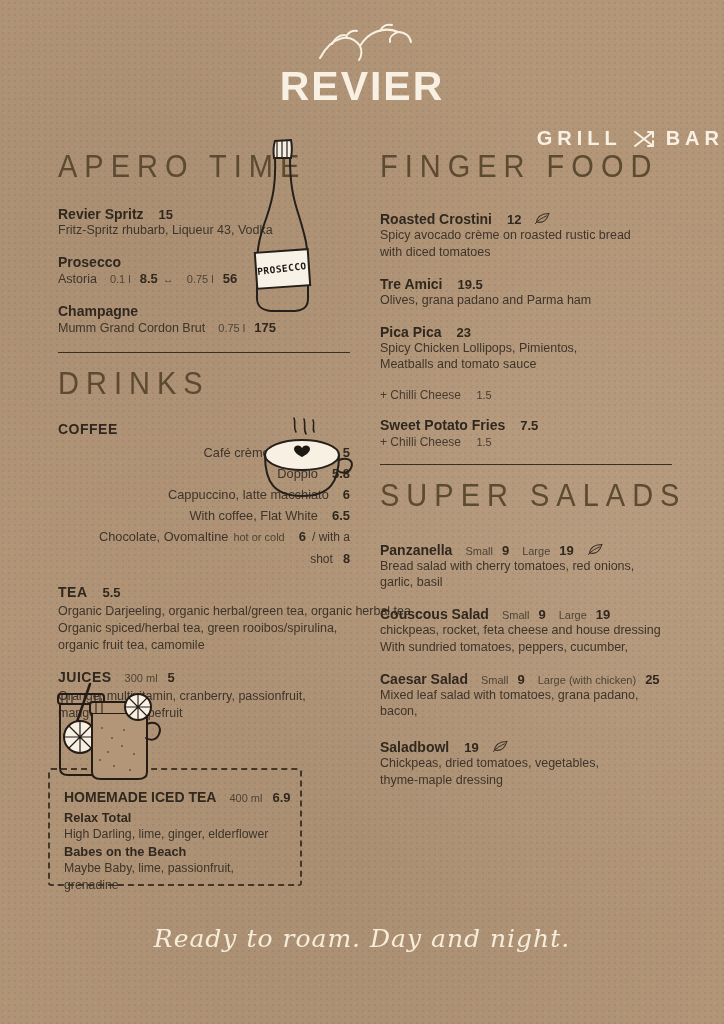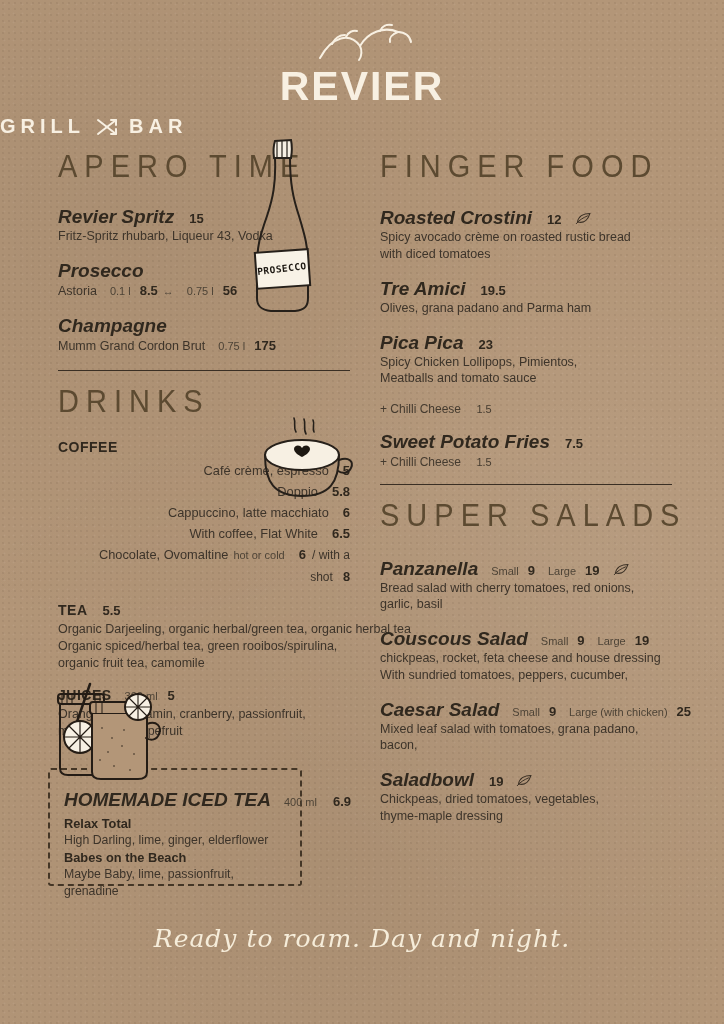--- a/index.html
+++ b/index.html
@@ -21,36 +21,36 @@
     background-size:auto, auto, auto, 6px 6px, 9px 9px;
     color:#3c332a;
     padding-left:32px;
   }
   span:empty { display:none; }
 
   
   .header { position:absolute; top:22px; left:0; width:724px; text-align:center; color:#f8f0e2; }
   .antlers { display:block; margin:0 auto; }
   .brand { font-size:41px; font-weight:bold; letter-spacing:2px; line-height:1; margin-top:2px; color:#f8f0e2; }
-  .tagline { display:flex; justify-content:flex-start; align-items:center; gap:9px; margin-top:8px;
+  .tagline { display:flex; justify-content:flex-end; align-items:center; gap:9px; margin-top:20px;
              font-size:20px; font-weight:bold; letter-spacing:5px; color:#f8f0e2; }
 
   
   .h2 { font-family:"Liberation Sans", sans-serif; font-weight:normal; font-size:29px;
         letter-spacing:7px; color:#5c4a31; line-height:1.05; transform:scaleY(1.08);
         transform-origin:left top; white-space:nowrap; }
 
   
   .col { position:absolute; top:150px; font-size:13px; }
   .col-left  { left:58px;  width:292px; }
   .col-right { left:380px; width:292px; }
 
   .item { margin-bottom:15px; }
   .name-line { display:flex; align-items:baseline; white-space:nowrap; }
-  .name { font-weight:bold; font-size:19px; color:#30281e;font-style:italic; }
+  .name { font-weight:bold; font-size:14px; color:#30281e; }
   .price { font-weight:bold; font-size:13px; color:#30281e; margin-left:15px; }
   .size { font-size:11px; color:#4d4336; margin-left:13px; }
   .size + .price { margin-left:9px; }
   .note { font-size:11px; color:#4d4336; margin-left:5px; }
   .desc { font-size:12.5px; color:#3d342a; line-height:1.34; }
   .addon-line { font-size:12px; color:#453b2f; margin-top:2px; }
   .addon-price { font-size:11px; margin-left:12px; }
   .rule { border:none; border-top:1.5px solid #3a2f24; margin:10px 0 14px 0; }
 
   .subhead { font-weight:bold; font-size:14px; color:#30281e; letter-spacing:0.5px; }
@@ -191,21 +191,21 @@
         <div>Orange, multivitamin, cranberry, passionfruit,</div>
         <div>mango, pink grapefruit</div>
       </div>
     </div>
   </div>
 
   <div class="iced-box">
     <div class="title-line">
       <span class="name">HOMEMADE ICED TEA</span>
       <span class="size">400 ml</span>
-      <span class="price" style="margin-left:16px">6.9</span>
+      <span class="price" style="margin-left:10px">6.9</span>
     </div>
     <div class="entry-name">Relax Total</div>
     <div class="entry-desc">High Darling, lime, ginger, elderflower</div>
     <div class="entry-name">Babes on the Beach</div>
     <div class="entry-desc">Maybe Baby, lime, passionfruit, grenadine</div>
   </div>
 
   <div class="col col-right">
     <div class="h2" style="margin-bottom:27px;">FINGER FOOD</div>
 

